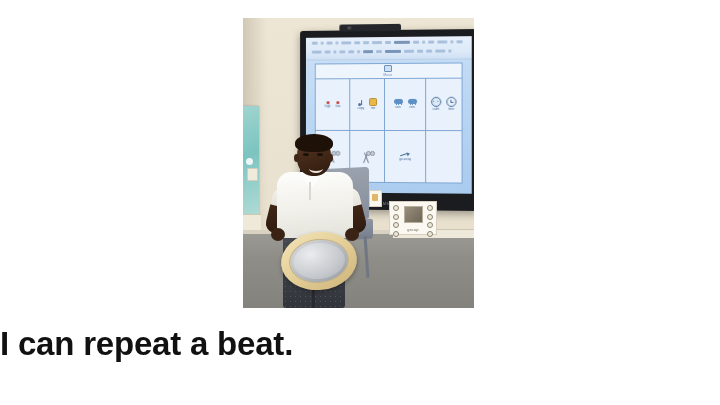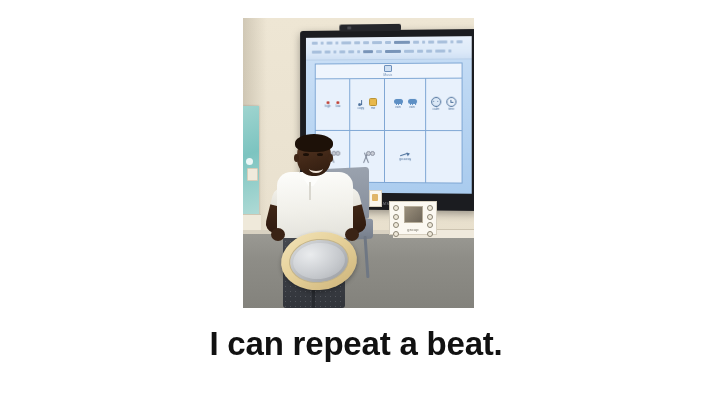--- a/index.html
+++ b/index.html
@@ -312,21 +312,20 @@
   }
   .tamb-skin{
     position:absolute;left:12px;top:11px;right:12px;bottom:11px;border-radius:50%;
     background:radial-gradient(ellipse at 35% 30%,#eef0f2 0%,#c9ccd0 60%,#aeb1b6 100%);
     opacity:.9;
   }
 
   
   .caption{
     position:absolute;left:0;right:8px;top:326px;
-    text-align:center;
     font-family:"Liberation Sans", sans-serif;
     font-weight:bold;
     font-size:33px;
     letter-spacing:-0.2px;
     color:#111111;
     line-height:1.1;
   }
 </style>
 </head>
 <body>

